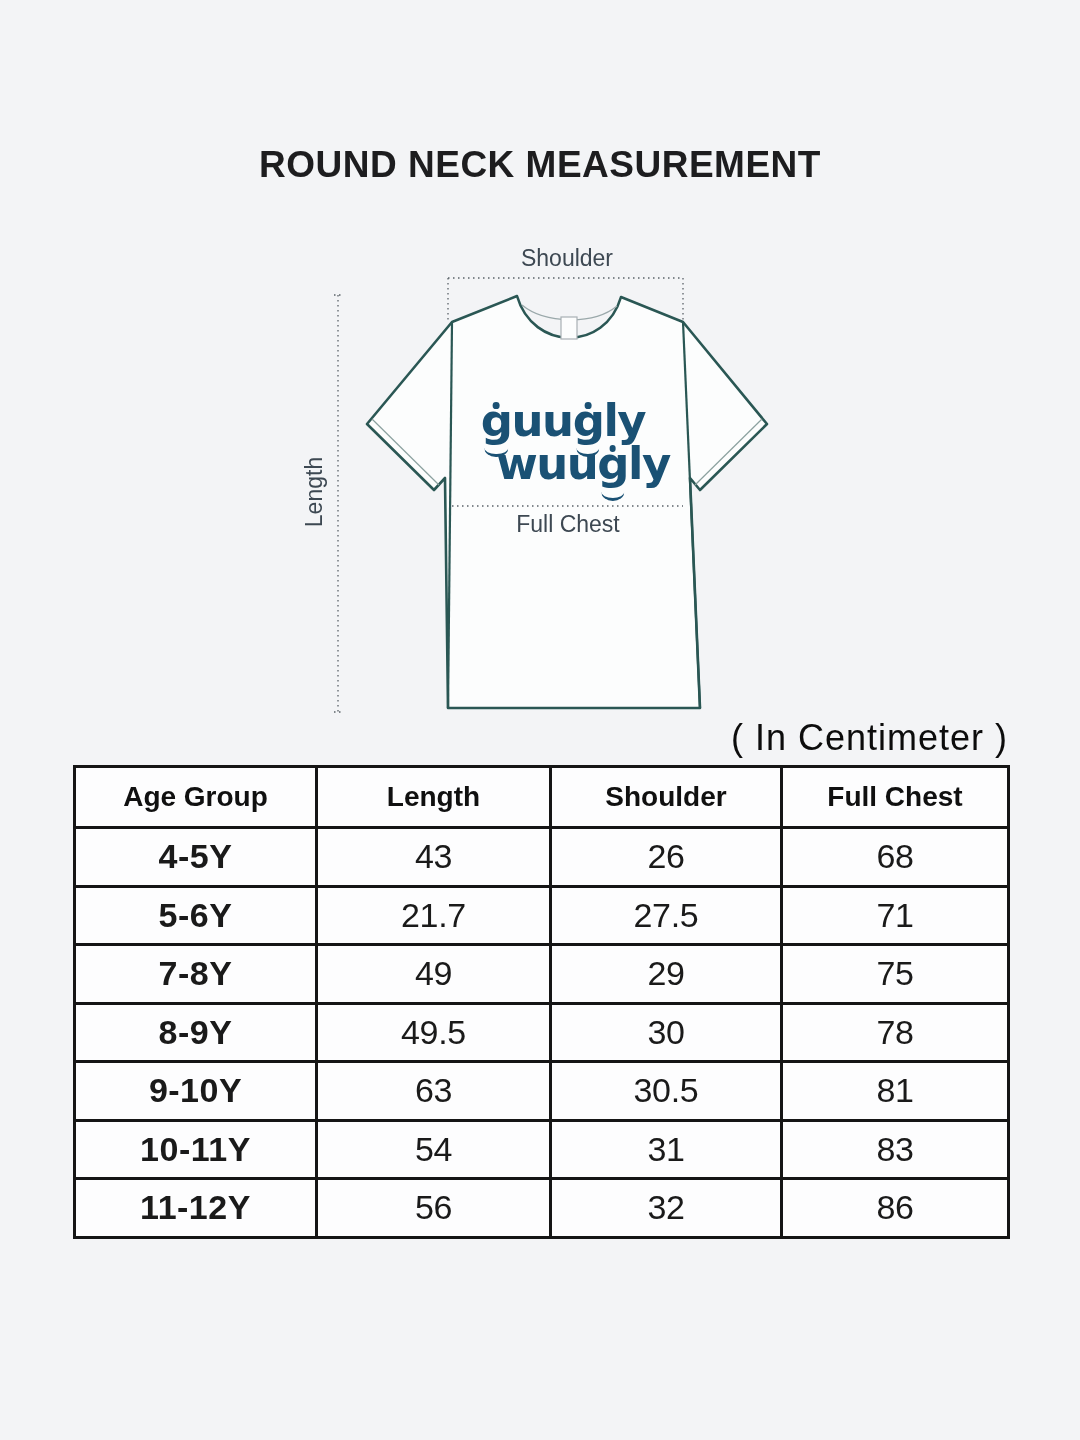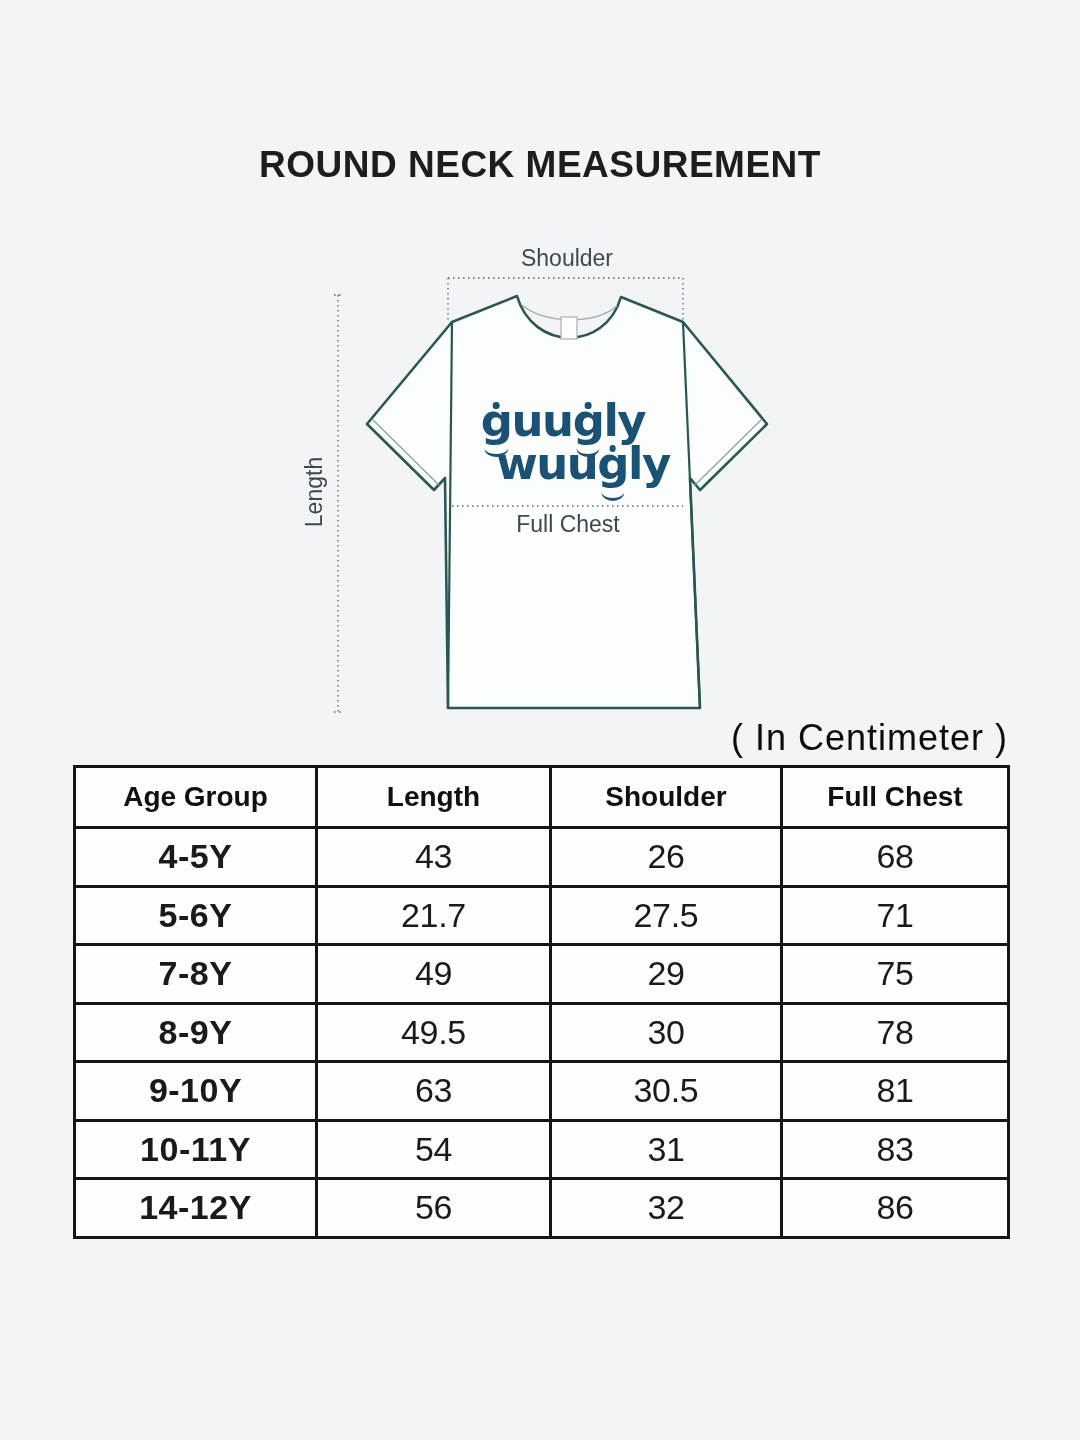--- a/index.html
+++ b/index.html
@@ -155,20 +155,20 @@
         <td class="val">30.5</td>
         <td class="val">81</td>
       </tr>
       <tr>
         <td class="age">10-11Y</td>
         <td class="val">54</td>
         <td class="val">31</td>
         <td class="val">83</td>
       </tr>
       <tr>
-        <td class="age">14-12Y</td>
+        <td class="age">11-12Y</td>
         <td class="val">56</td>
         <td class="val">32</td>
         <td class="val">86</td>
       </tr>
     </tbody>
   </table>
 </div>
 
 </body></html>

